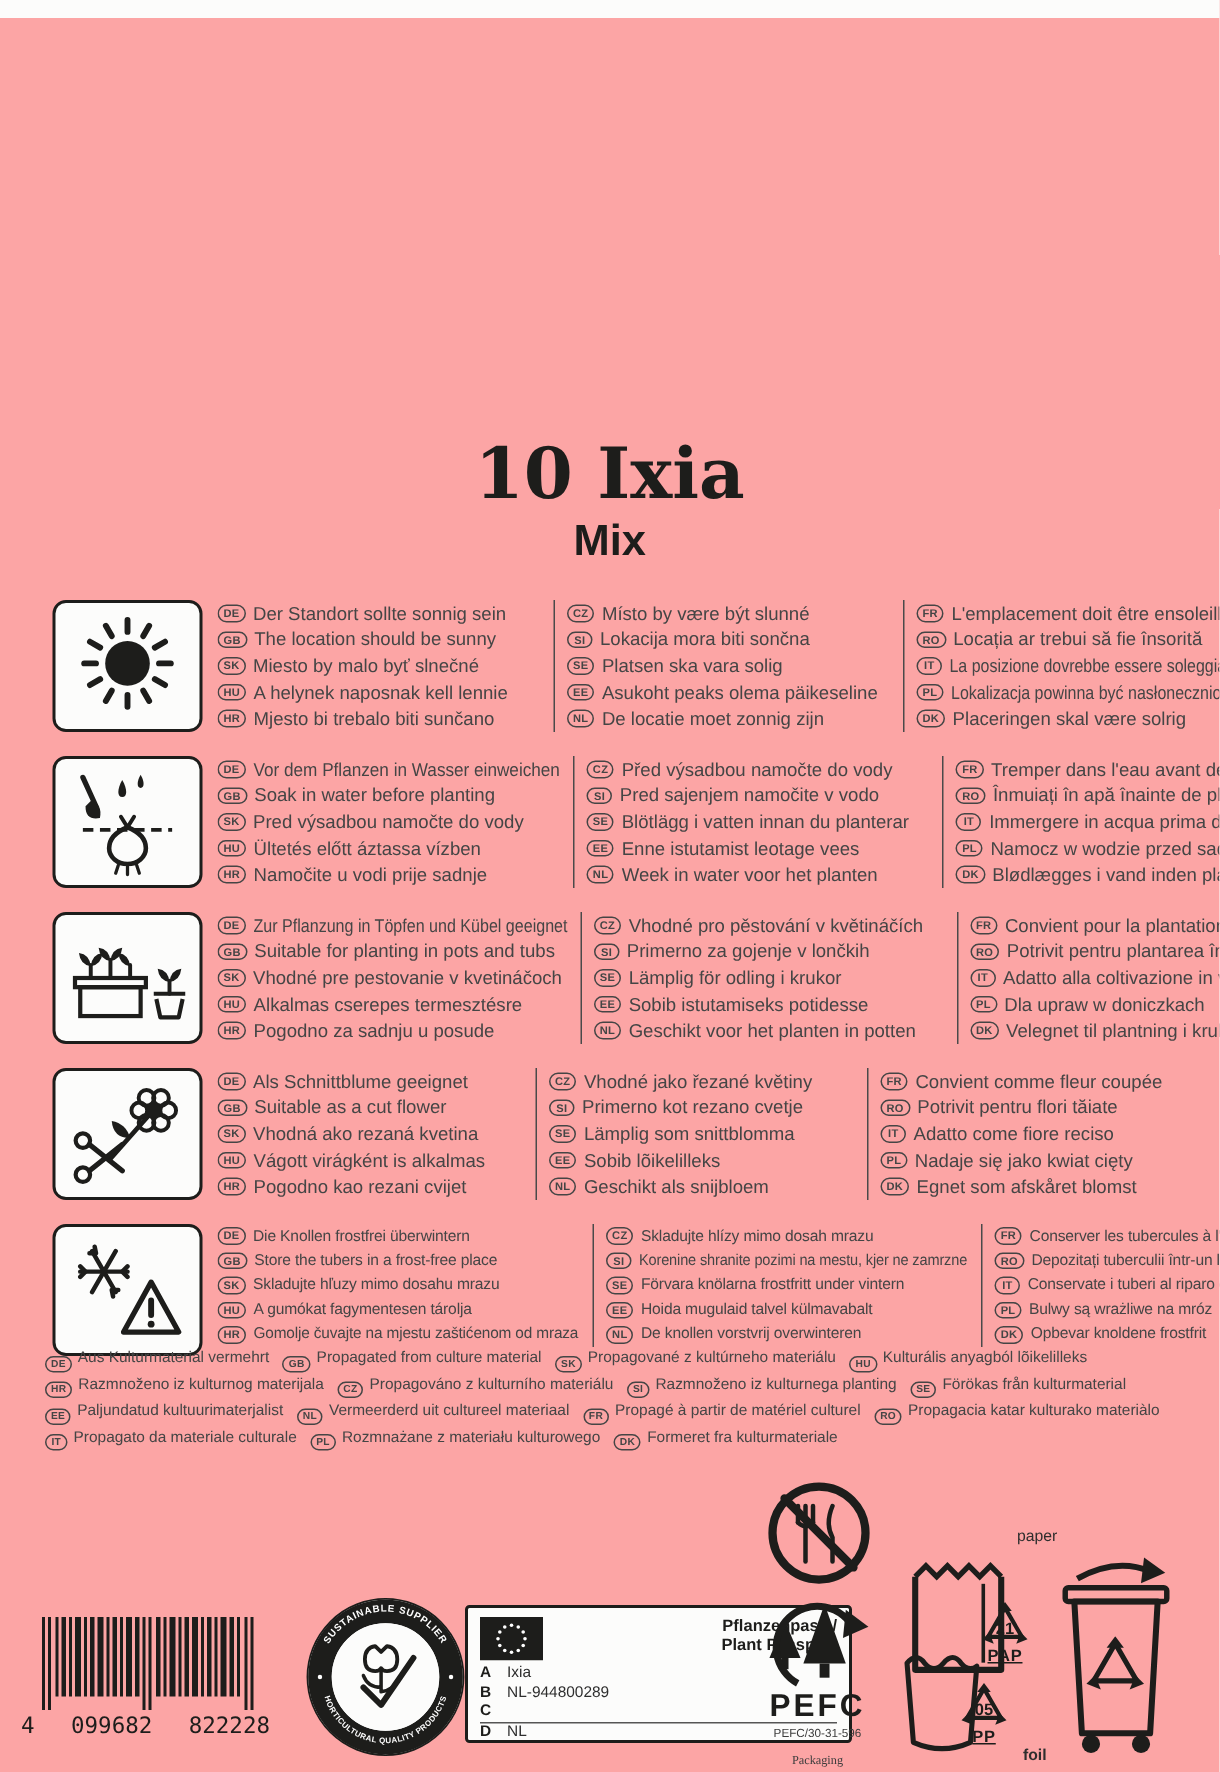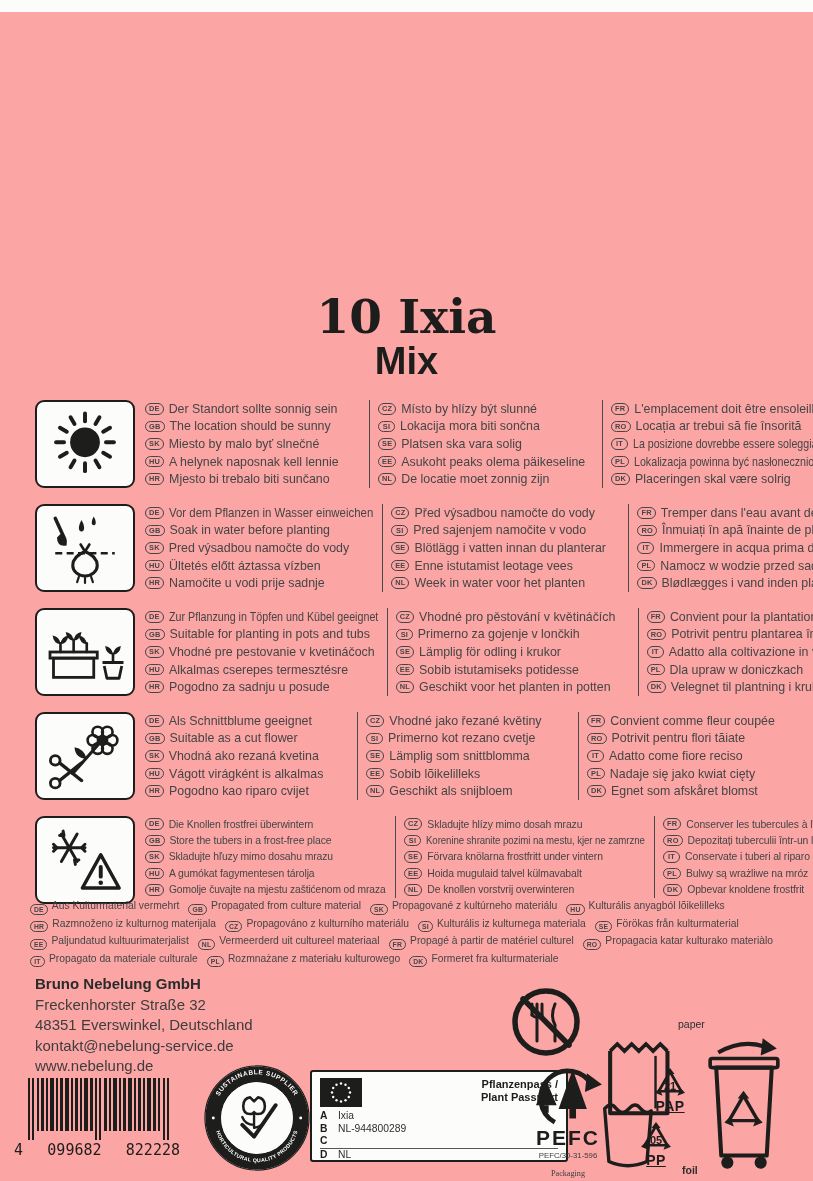--- a/index.html
+++ b/index.html
@@ -3,21 +3,21 @@
 <meta charset="utf-8">
 <style>
   html,body{margin:0;padding:0;background:#fcfcfb;}
   .page{position:relative;width:813px;height:1181px;background:#fca5a5;margin:12px auto;overflow:hidden;
         font-family:"Liberation Sans",sans-serif;color:#444;}
   svg{display:block}
 
   
   .title-block{position:absolute;top:280px;left:0;right:0;text-align:center;color:#1d1d1b;}
   .title-block h1{margin:0;font-family:"DejaVu Serif",serif;font-weight:700;font-size:47px;line-height:50px;}
-  .title-block h2{margin:4px 0 0;font-family:"Liberation Sans",sans-serif;font-weight:700;font-size:38px;line-height:30px;}
+  .title-block h2{margin:4px 0 0;font-family:"Liberation Sans",sans-serif;font-weight:700;font-size:29px;line-height:30px;}
 
   
   .care-table{position:absolute;top:388px;left:35px;width:756px;}
   .care-row{display:flex;align-items:flex-start;margin-bottom:16px;}
   .icon-box{flex:0 0 100px;height:88px;box-sizing:border-box;border:2.5px solid #1d1d1b;border-radius:9px;
             display:flex;align-items:center;justify-content:center;background:#fcfcfb;}
   .care-cols{flex:1;display:flex;margin-left:10px;}
   .care-col{flex:1 1 0;min-width:0;overflow:hidden;}
   .care-col + .care-col{border-left:1px solid #4a4a4a;padding-left:8px;margin-left:8px;}
   .lang-line{display:flex;align-items:center;gap:5px;height:17.6px;white-space:nowrap;position:relative;}
@@ -46,33 +46,33 @@
   .passport{position:absolute;left:310px;top:1058px;width:258px;height:92px;box-sizing:border-box;
             border:2px solid #1d1d1b;border-radius:3px;padding:6px 8px 4px;background:#fcfcfb;}
   .passport-head{display:flex;justify-content:space-between;align-items:flex-start;}
   .passport-title{text-align:right;font-weight:700;font-size:11px;line-height:13px;color:#1d1d1b;}
   .passport-rows{margin-top:3px;}
   .passport-row{display:flex;gap:10px;font-size:10.3px;line-height:12.6px;color:#2e2e2e;}
   .passport-row .k{font-weight:700;width:8px;color:#1d1d1b;}
   .passport-row:last-child{border-top:1px solid #555;}
 
   .nofood{position:absolute;left:508px;top:972px;}
-  .pefc{position:absolute;left:524px;top:1048px;width:88px;text-align:center;color:#1d1d1b;}
+  .pefc{position:absolute;left:501px;top:1048px;width:88px;text-align:center;color:#1d1d1b;}
   .pefc-name{font-weight:700;font-size:21px;letter-spacing:2px;line-height:22px;margin-top:1px;}
   .pefc-license{font-size:7.8px;color:#3c3c3c;margin-top:2px;}
   .pefc-caption{font-size:8.2px;color:#3c3c3c;margin-top:9px;font-family:Liberation Serif, serif;}
 
   .recycling{position:absolute;left:592px;top:1000px;width:205px;height:188px;}
   .recycling .lbl{position:absolute;font-size:10.5px;color:#2e2e2e;}
   .lbl-paper{left:86px;top:6px;}
   .lbl-foil{left:90px;top:152px;font-weight:bold;}
   .mark{position:absolute;width:40px;text-align:center;color:#1d1d1b;}
   .mark .tri{position:relative;width:34px;height:30px;margin:0 auto;}
   .mark .num{position:absolute;left:0;right:0;top:12px;font-size:11px;font-weight:700;}
-  .mark .mat{font-size:14px;font-weight:700;letter-spacing:.5px;margin-top:0;text-decoration:underline;}
+  .mark .mat{font-size:11px;font-weight:700;letter-spacing:.5px;margin-top:0;text-decoration:underline;}
   .mark-pap{left:58px;top:56px;}
   .mark-pp{left:44px;top:110px;text-align:center;}
   .bag-paper{position:absolute;left:4px;top:20px;}
   .bag-foil{position:absolute;left:0px;top:84px;}
   .bin{position:absolute;left:104px;top:22px;}
 </style>
 </head>
 <body>
 
 <div class="page">
@@ -122,21 +122,21 @@
               <span class="line-text">A helynek naposnak kell lennie</span>
             </div>
             <div class="lang-line">
               <span class="lang-badge">HR</span>
               <span class="line-text">Mjesto bi trebalo biti sunčano</span>
             </div>
           </div>
           <div class="care-col">
             <div class="lang-line">
               <span class="lang-badge">CZ</span>
-              <span class="line-text">Místo by hlízy být slunné</span>
+              <span class="line-text">Místo by være být slunné</span>
             </div>
             <div class="lang-line">
               <span class="lang-badge">SI</span>
               <span class="line-text">Lokacija mora biti sončna</span>
             </div>
             <div class="lang-line">
               <span class="lang-badge">SE</span>
               <span class="line-text">Platsen ska vara solig</span>
             </div>
             <div class="lang-line">
@@ -376,21 +376,21 @@
             <div class="lang-line">
               <span class="lang-badge">SK</span>
               <span class="line-text">Vhodná ako rezaná kvetina</span>
             </div>
             <div class="lang-line">
               <span class="lang-badge">HU</span>
               <span class="line-text">Vágott virágként is alkalmas</span>
             </div>
             <div class="lang-line">
               <span class="lang-badge">HR</span>
-              <span class="line-text">Pogodno kao riparo cvijet</span>
+              <span class="line-text">Pogodno kao rezani cvijet</span>
             </div>
           </div>
           <div class="care-col">
             <div class="lang-line">
               <span class="lang-badge">CZ</span>
               <span class="line-text">Vhodné jako řezané květiny</span>
             </div>
             <div class="lang-line">
               <span class="lang-badge">SI</span>
               <span class="line-text">Primerno kot rezano cvetje</span>
@@ -531,21 +531,21 @@
         <span class="lang-badge">HU</span>
         <span class="prop-text">Kulturális anyagból lõikelilleks</span>
       </span><span class="prop-item">
         <span class="lang-badge">HR</span>
         <span class="prop-text">Razmnoženo iz kulturnog materijala</span>
       </span><span class="prop-item">
         <span class="lang-badge">CZ</span>
         <span class="prop-text">Propagováno z kulturního materiálu</span>
       </span><span class="prop-item">
         <span class="lang-badge">SI</span>
-        <span class="prop-text">Kulturális iz kulturnega materiala</span>
+        <span class="prop-text">Razmnoženo iz kulturnega planting</span>
       </span><span class="prop-item">
         <span class="lang-badge">SE</span>
         <span class="prop-text">Förökas från kulturmaterial</span>
       </span><span class="prop-item">
         <span class="lang-badge">EE</span>
         <span class="prop-text">Paljundatud kultuurimaterjalist</span>
       </span><span class="prop-item">
         <span class="lang-badge">NL</span>
         <span class="prop-text">Vermeerderd uit cultureel materiaal</span>
       </span><span class="prop-item">
@@ -558,27 +558,20 @@
         <span class="lang-badge">IT</span>
         <span class="prop-text">Propagato da materiale culturale</span>
       </span><span class="prop-item">
         <span class="lang-badge">PL</span>
         <span class="prop-text">Rozmnażane z materiału kulturowego</span>
       </span><span class="prop-item">
         <span class="lang-badge">DK</span>
         <span class="prop-text">Formeret fra kulturmateriale</span>
       </span></div>
 
-  <div class="address">
-    <div class="company">Bruno Nebelung GmbH</div>
-    <div>Freckenhorster Straße 32</div>
-    <div>48351 Everswinkel, Deutschland</div>
-    <div>kontakt@nebelung-service.de</div>
-    <div>www.nebelung.de</div>
-  </div>
 
   <div class="barcode">
     <svg id="barcode-bars" width="170" height="62" viewBox="0 0 146 62">
         <rect x="2" y="0" width="2" height="62" fill="#1d1d1b"></rect>
         <rect x="6" y="0" width="2" height="62" fill="#1d1d1b"></rect>
         <rect x="11" y="0" width="2" height="53" fill="#1d1d1b"></rect>
         <rect x="15" y="0" width="3" height="53" fill="#1d1d1b"></rect>
         <rect x="20" y="0" width="2" height="53" fill="#1d1d1b"></rect>
         <rect x="24" y="0" width="4" height="53" fill="#1d1d1b"></rect>
         <rect x="30" y="0" width="2" height="53" fill="#1d1d1b"></rect>

